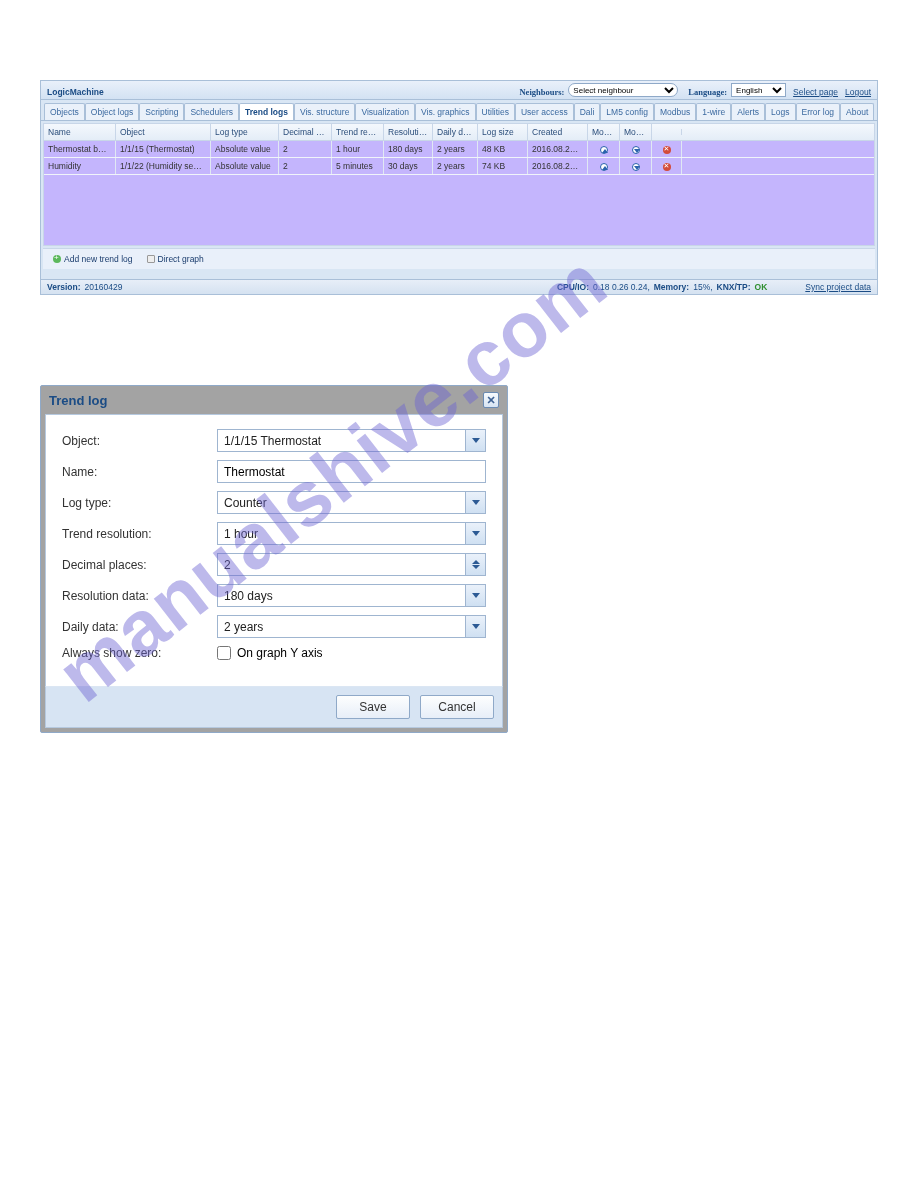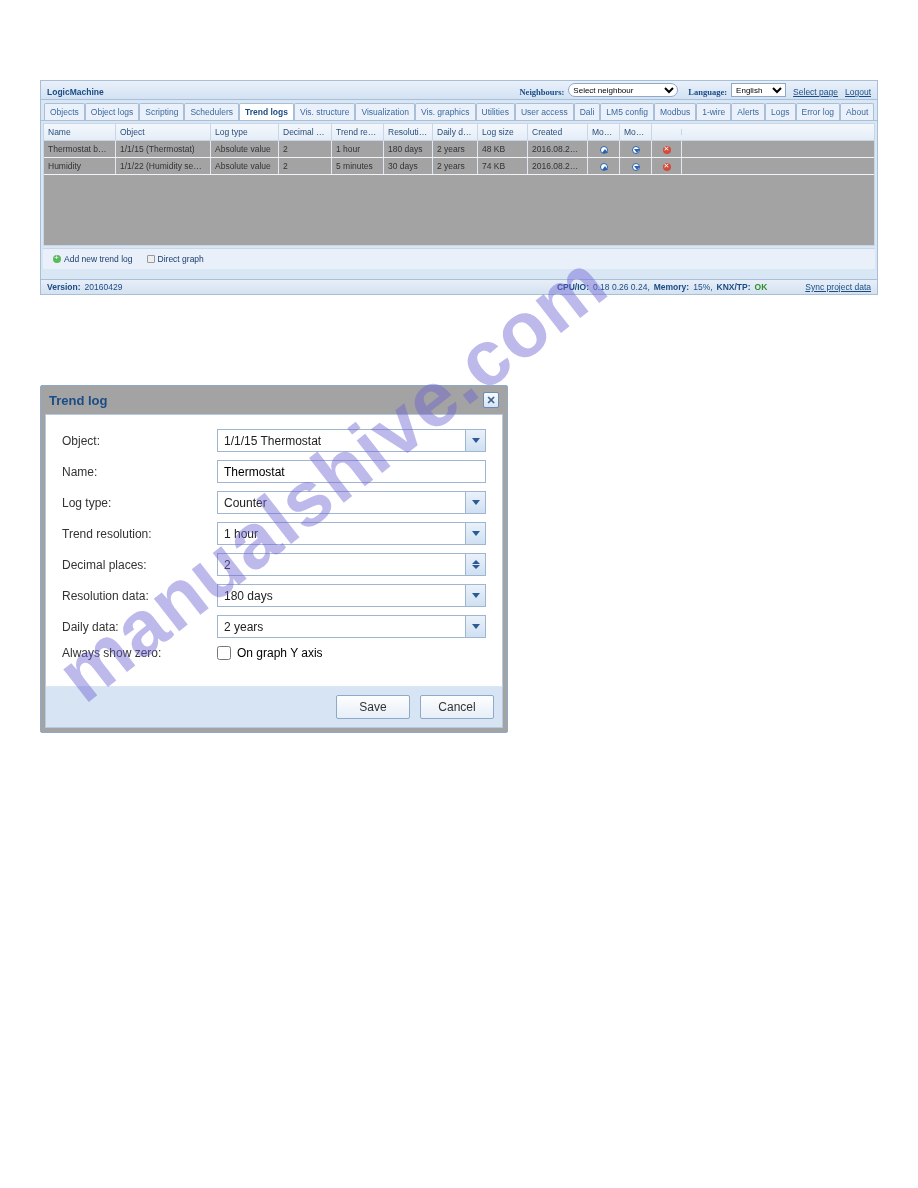--- a/index.html
+++ b/index.html
@@ -73,21 +73,21 @@
     border-radius: 2px 2px 0 0;
     white-space: nowrap;
   }
   .tab.active {
     background: #fff;
     font-weight: bold;
     color: #1b4c85;
   }
 
   .grid {
-    background: #a3a3a3;
+    background: #c4b5fd;
     border: 1px solid #c8d6e8;
     margin: 2px;
     font-size: 8.5px;
     height: 123px;
     overflow: hidden;
   }
   .grid-head, .grid-row {
     display: flex;
     align-items: center;
   }

